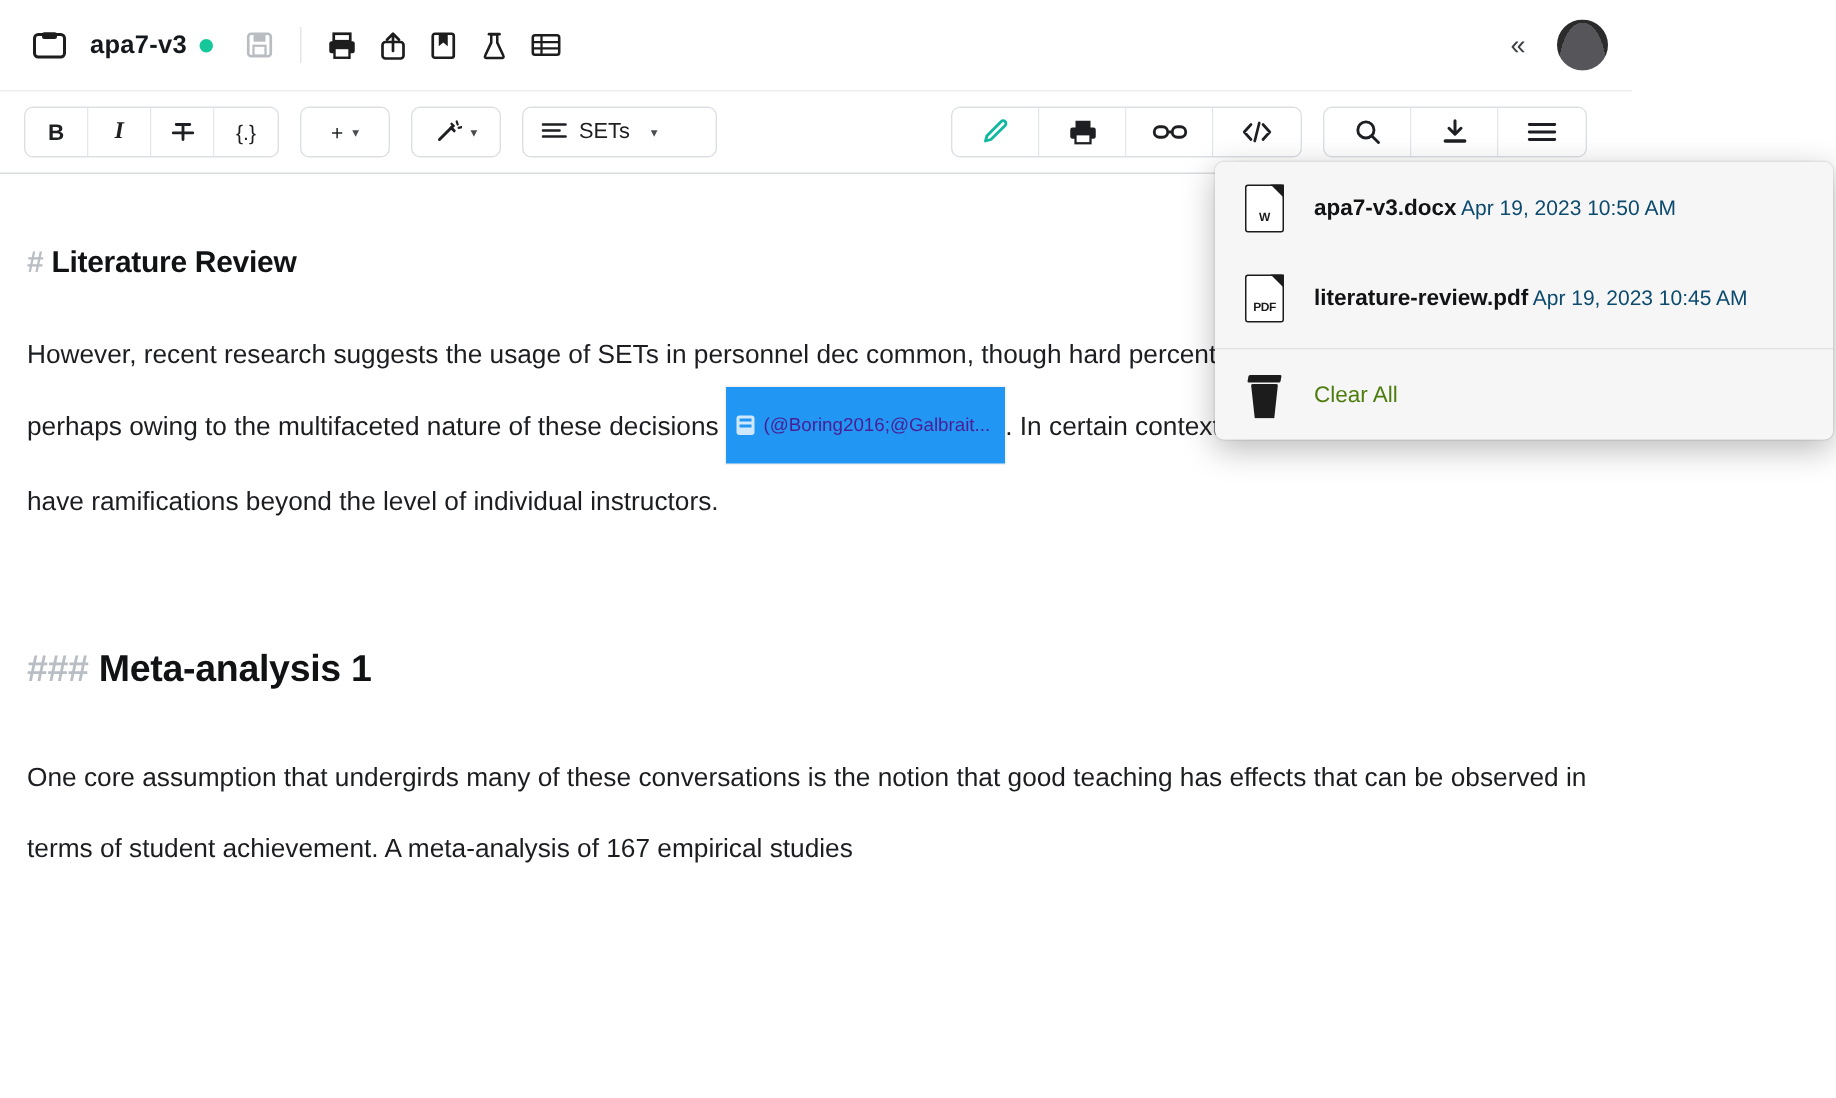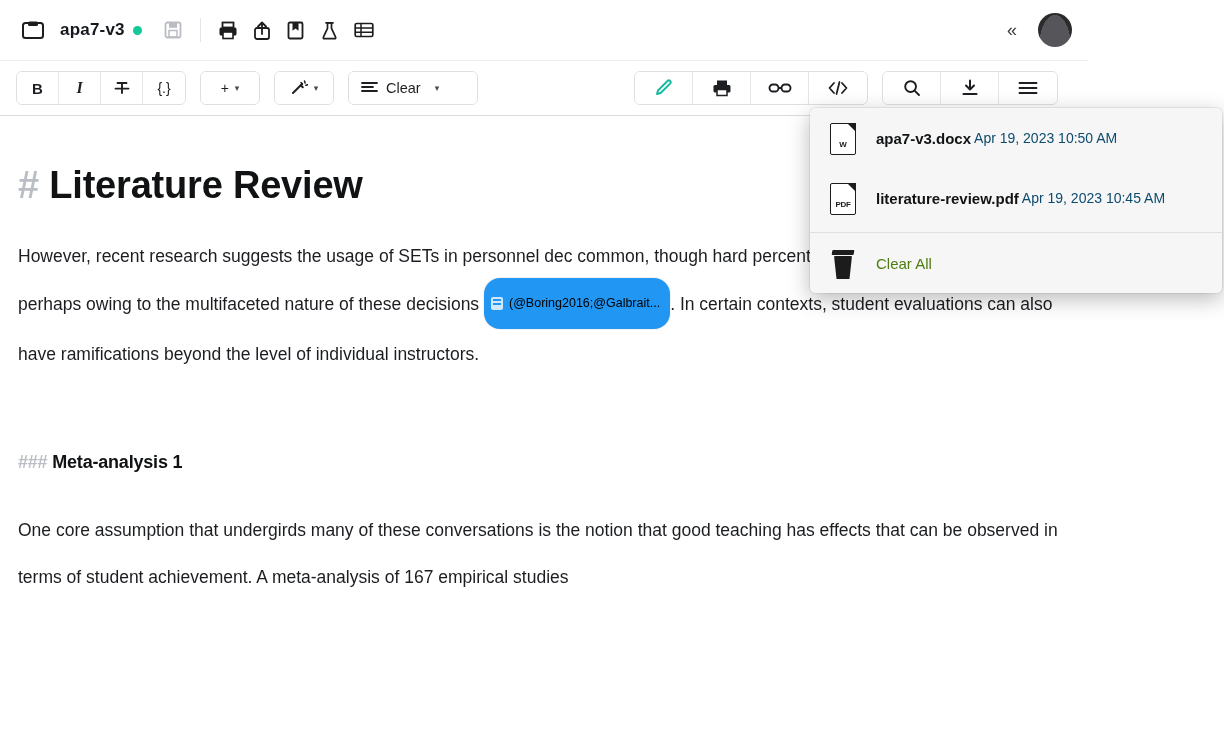--- a/index.html
+++ b/index.html
@@ -110,47 +110,47 @@
   .tsp { flex: 1 1 auto; }
   .style-label { font-size: 14.5px; color: #1d1f22; }
 
   
   .doc {
     padding: 26px 18px 0 18px;
     position: relative;
   }
   .hmark { color: #b9bec4; font-weight: bold; }
   .h1 {
-    font-size: 38px; font-weight: bold; color: #101214;
+    font-size: 20px; font-weight: bold; color: #101214;
     margin: 22px 0 0 0; letter-spacing: -.2px;
   }
   .h2 {
     font-size: 25px; font-weight: bold; color: #101214;
     margin: 36px 0 0 0; letter-spacing: -.2px;
   }
   .h3 {
-    font-size: 18px; font-weight: bold; color: #101214;
+    font-size: 25px; font-weight: bold; color: #101214;
     margin: 0; letter-spacing: -.2px;
   }
   .para {
     font-size: 17.5px;
     line-height: 47px;
     color: #1b1d20;
     margin: 26px 0 0 0;
     max-width: 1170px;
   }
   .h3-block { margin-top: 74px; }
   .para2 { margin-top: 34px; }
   .cite {
     display: inline-flex;
     align-items: center;
     gap: 6px;
     background: #2196f3;
-    color: #000000;
-    border-radius: 16px;
+    color: #4c1d95;
+    border-radius: 0;
     padding: 2px 10px 2px 7px;
     font-size: 12.5px;
     vertical-align: middle;
     position: relative;
     top: -2px;
     box-shadow: 0 0 0 1px rgba(0,0,0,.05);
   }
   .cite .cbook {
     width: 12px; height: 13px;
     background: #cfe8fd;
@@ -334,21 +334,21 @@
         </svg>
         <span class="caret">▾</span>
       </div>
     </div>
 
     <div class="tgroup">
       <div class="tbtn style-sel">
         <svg width="17" height="14" viewBox="0 0 17 14">
           <path d="M1 2 h15 M1 6 h11 M1 10 h15" stroke="#1d1f22" stroke-width="1.8" stroke-linecap="round"></path>
         </svg>
-        <span class="style-label">Clear</span>
+        <span class="style-label">SETs</span>
         <span class="caret">▾</span>
       </div>
     </div>
 
     <div class="tsp"></div>
 
     <div class="tgroup">
       <div class="tbtn wide">
         <svg width="20" height="18" viewBox="0 0 20 18">
           <path d="M3 15 L4 11.5 L13.5 2 a1.8 1.8 0 0 1 2.6 2.6 L6.6 14 z" fill="none" stroke="#13b8a0" stroke-width="1.9" stroke-linejoin="round"></path>

